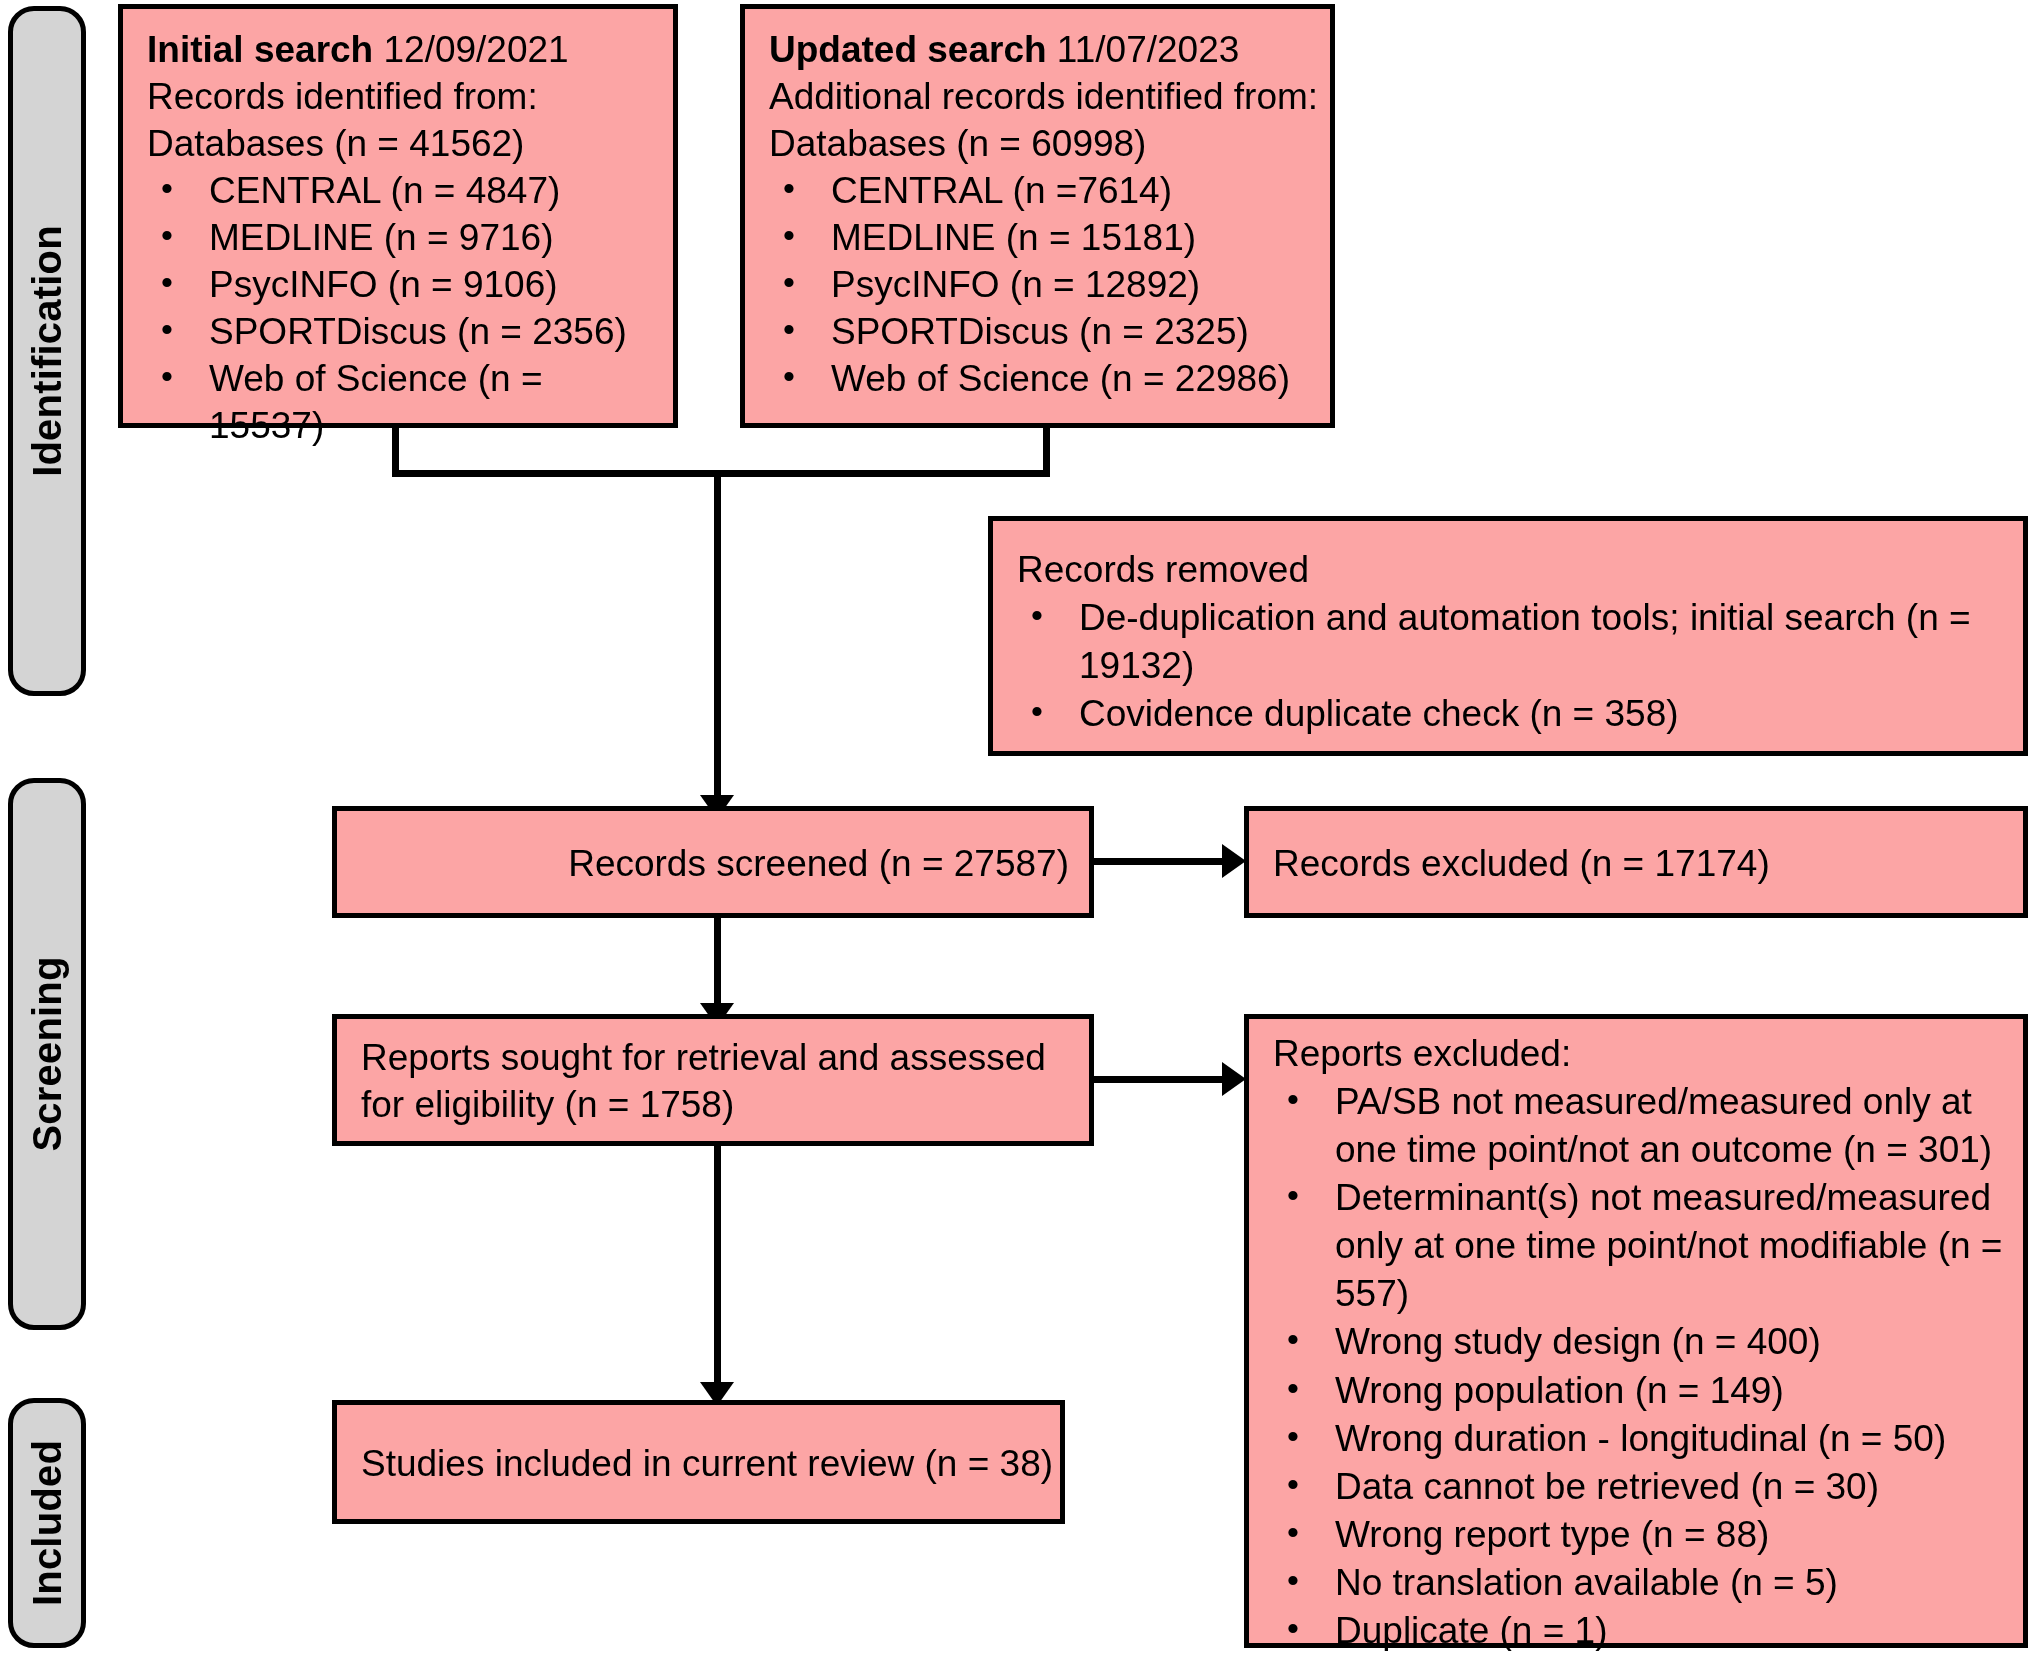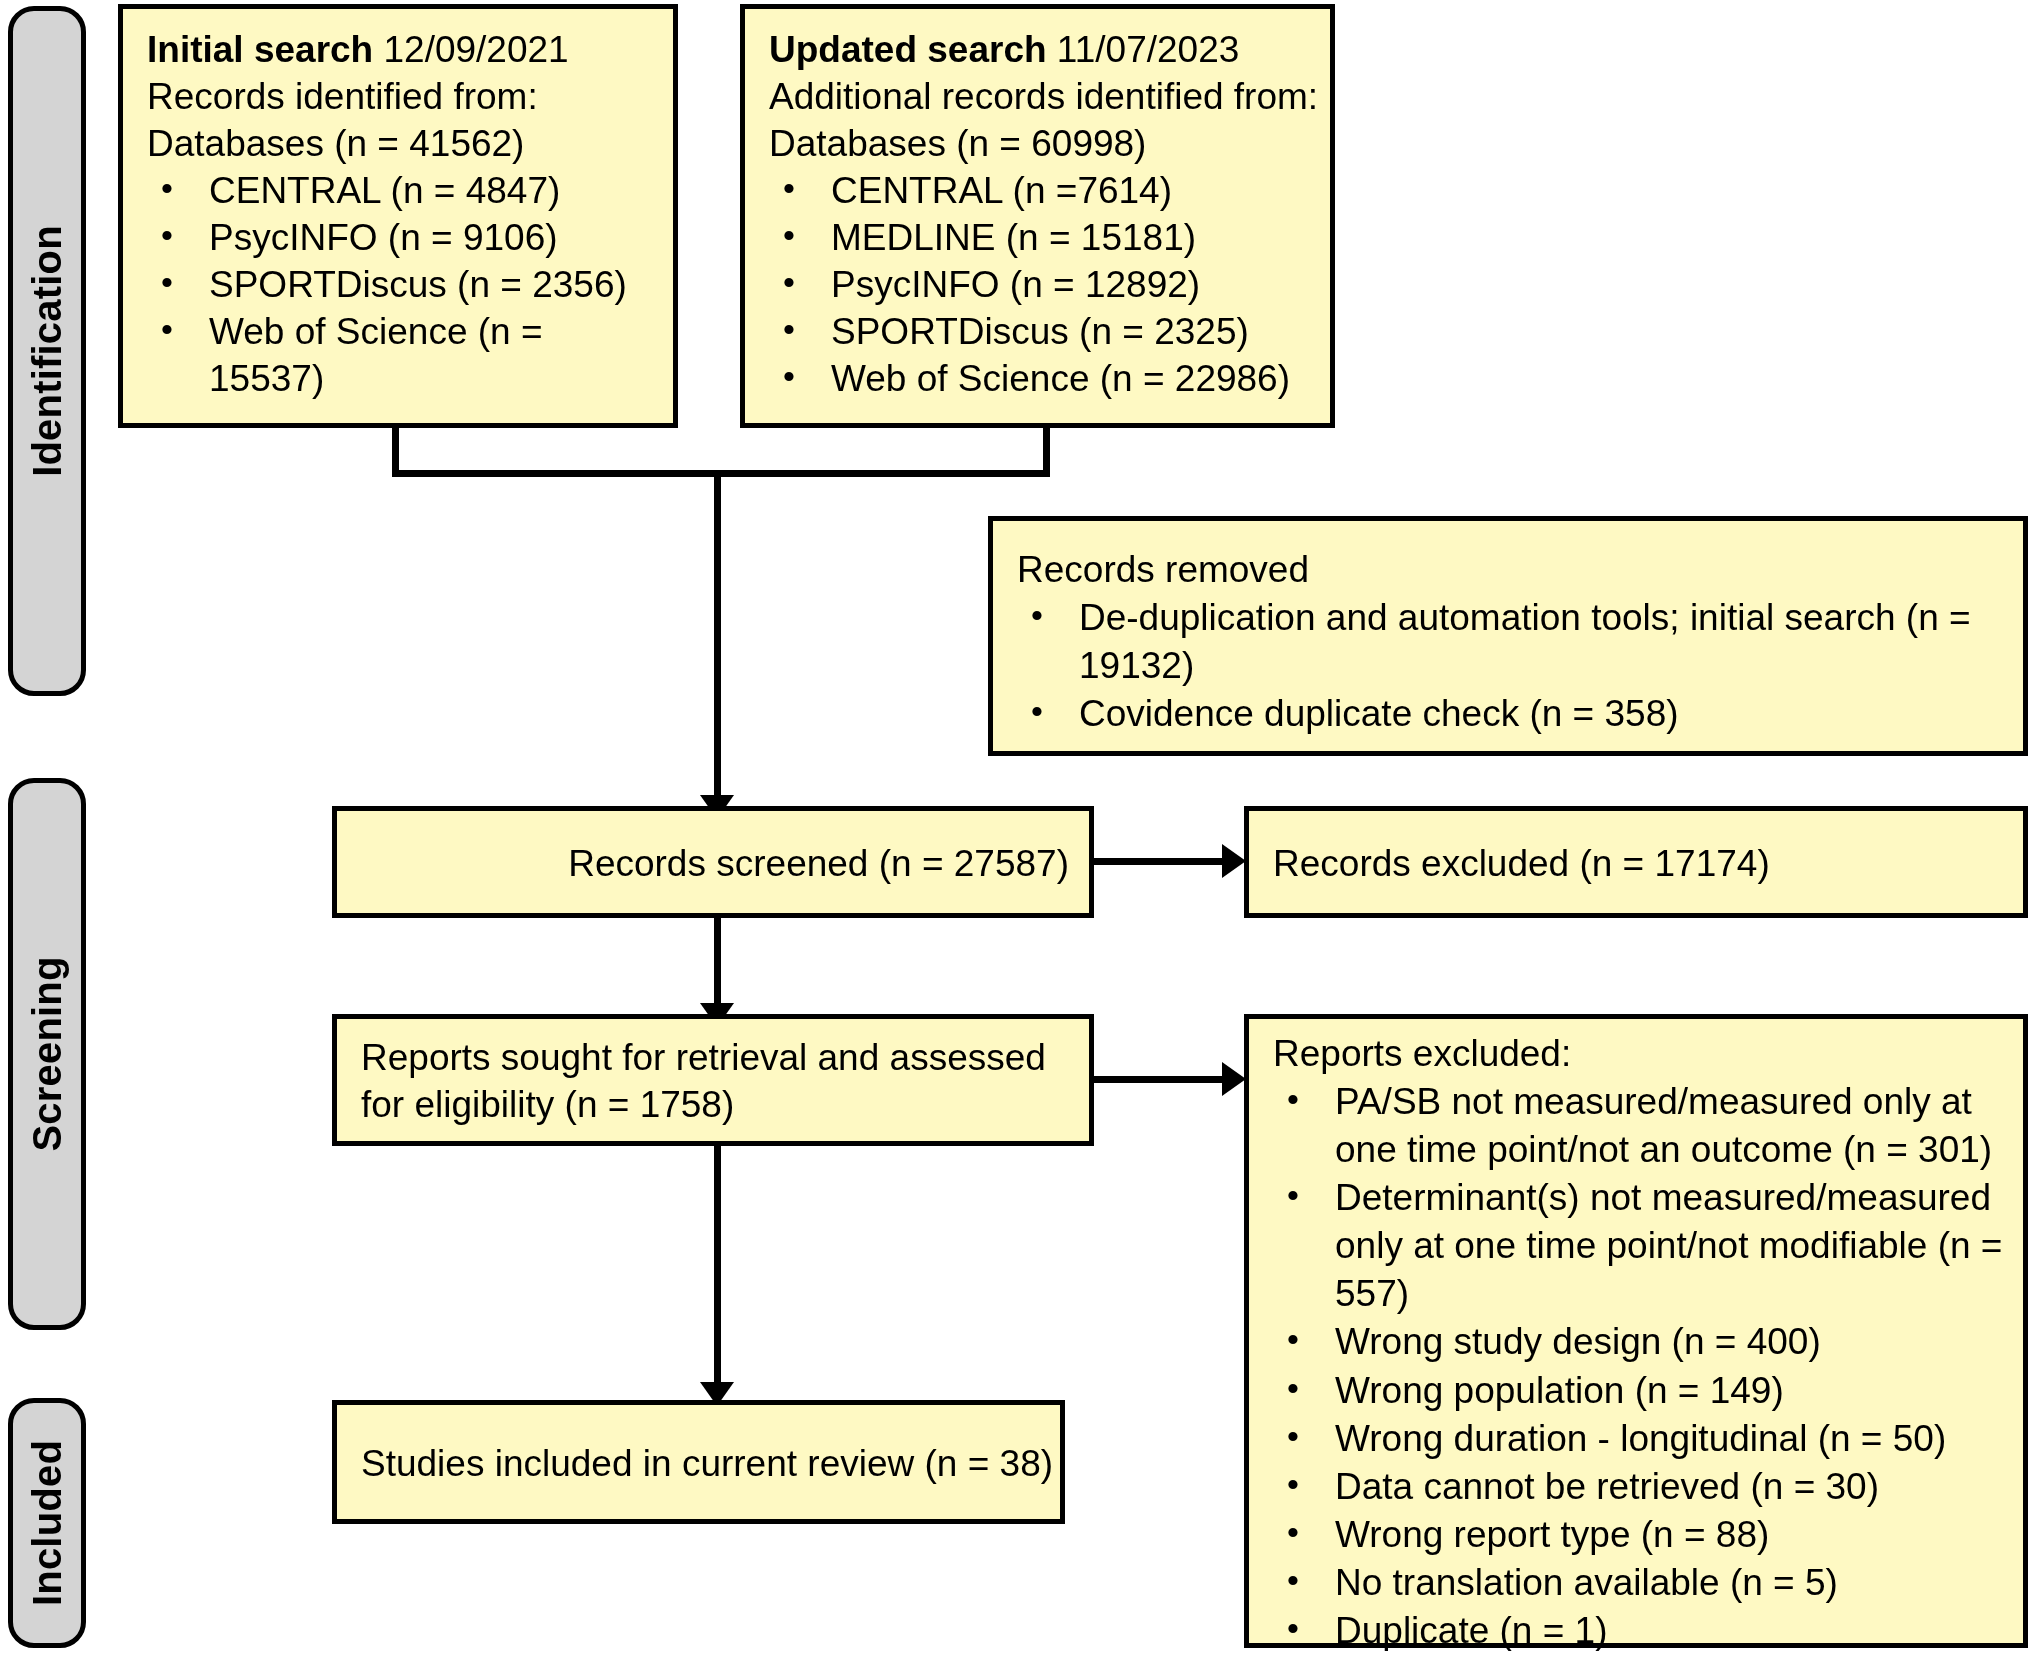--- a/index.html
+++ b/index.html
@@ -35,21 +35,21 @@
     white-space: nowrap;
     font-weight: bold;
     font-size: 40px;
     letter-spacing: 0.2px;
     line-height: 1;
   }
 
   
   .box {
     position: absolute;
-    background: #fef9c3;
+    background: #fca5a5;
     border: 5px solid #000000;
     box-sizing: border-box;
     padding: 18px 20px 14px 24px;
   }
   .box p {
     margin: 0;
     font-size: 37px;
     line-height: 1.27;
     white-space: nowrap;
   }
@@ -123,20 +123,21 @@
   </div>
 
   <div class="box" style="left:118px; top:4px; width:560px; height:424px;">
     <p>
       <span class="b">Initial search</span><span> 12/09/2021</span>
     </p>
     <p>Records identified from:</p>
     <p>Databases (n = 41562)</p>
     <ul class="bullets">
       <li>CENTRAL (n = 4847)</li>
+      <li>MEDLINE (n = 9716)</li>
       <li>PsycINFO (n = 9106)</li>
       <li>SPORTDiscus (n = 2356)</li>
       <li>Web of Science (n = 15537)</li>
     </ul>
   </div>
 
   <div class="box" style="left:740px; top:4px; width:595px; height:424px;">
     <p>
       <span class="b">Updated search</span><span> 11/07/2023</span>
     </p>

